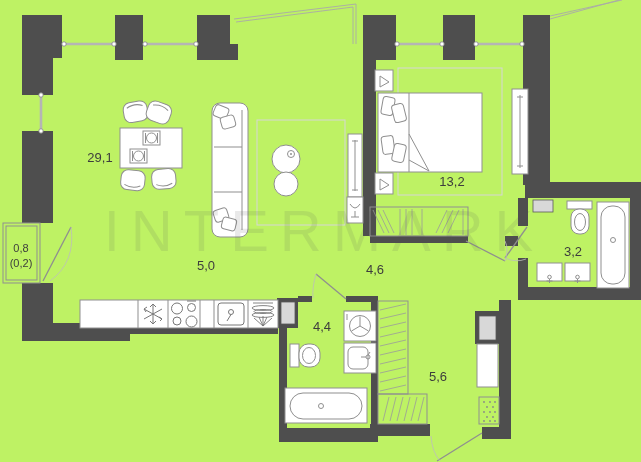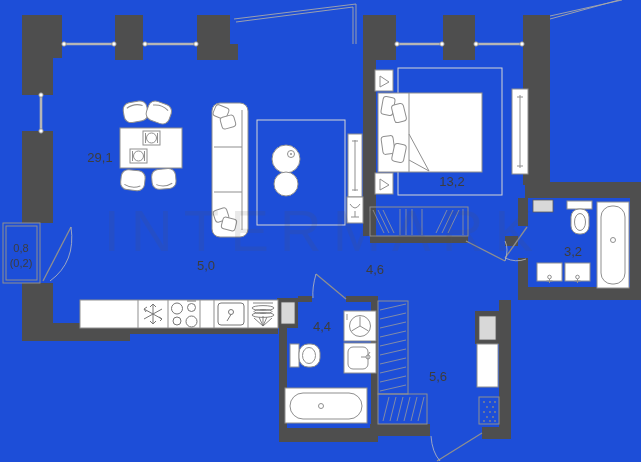--- a/index.html
+++ b/index.html
@@ -1,16 +1,16 @@
 <!DOCTYPE html>
 <html><head>
 <meta charset="utf-8">
 <style>
   html,body{margin:0;padding:0;background:#fff;}
-  .stage{position:relative;width:641px;height:462px;background:#1d4ed8;overflow:hidden;
+  .stage{position:relative;width:641px;height:462px;background:#bef264;overflow:hidden;
          font-family:"Liberation Sans",sans-serif;}
   svg{position:absolute;left:0;top:0;}
   .wall{fill:#4e4e4e;stroke:none;}
   .furn{fill:#ffffff;stroke:#8f8f8f;stroke-width:1;}
   .furn-n{fill:none;stroke:#8f8f8f;stroke-width:1;}
   .thin{fill:none;stroke:#a9a9a9;stroke-width:0.9;}
   .hatch{stroke:#9a9a9a;stroke-width:0.8;}
   .rug{fill:none;stroke:#d6d6d6;stroke-width:1;}
   .win{stroke:#b5b5b5;stroke-width:2.6;}
   .wincap{fill:#ffffff;stroke:#8a8a8a;stroke-width:0.9;}

